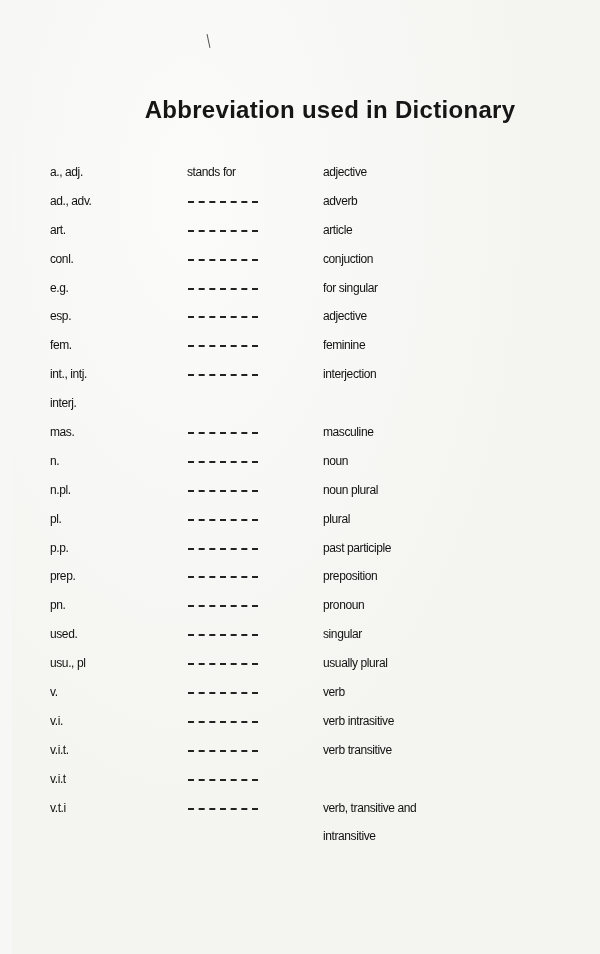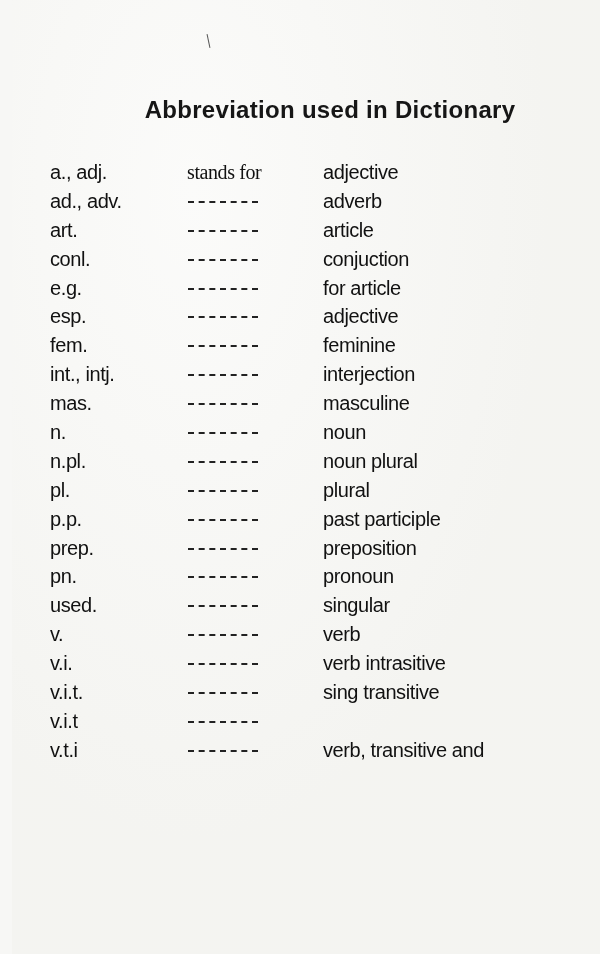--- a/index.html
+++ b/index.html
@@ -20,29 +20,29 @@
     position: absolute; left: 0; width: 600px; top: 96px;
     text-align: center;
     font-size: 24px; font-weight: bold; letter-spacing: 0.3px;
     color: #161616;
     padding-left: 36px; box-sizing: border-box;
   }
   .rows {
     position: absolute; left: 38px; top: 158px; width: 520px;
   }
   .row {
-    position: relative; height: 28.9px; font-size: 20px; line-height: 28px;
+    position: relative; height: 28.9px; font-size: 12px; line-height: 28px;
     letter-spacing: -0.4px;
   }
   .abbr { position: absolute; left: 0; top: 0; white-space: nowrap; }
   .dash {
     position: absolute; left: 138px; top: 14px; width: 70px; height: 0;
     border-top: 2px dashed #222;
   }
-  .standsfor { position: absolute; left: 137px; top: 0; white-space: nowrap; font-family: Liberation Serif, serif; }
+  .standsfor { position: absolute; left: 137px; top: 0; white-space: nowrap; }
   .meaning { position: absolute; left: 273px; top: 0; white-space: nowrap; }
   .mark {
     position: absolute; width: 1px; height: 14px; background: #555;
   }
 </style>
 </head>
 <body>
 
 <div class="page">
   <div class="mark" style="left:196px; top:34px; transform:rotate(-12deg);"></div>
@@ -66,36 +66,39 @@
       <span class="meaning">article</span>
     </div>
     <div class="row">
       <span class="abbr">conl.</span>
       <span class="dash"></span>
       <span class="meaning">conjuction</span>
     </div>
     <div class="row">
       <span class="abbr">e.g.</span>
       <span class="dash"></span>
-      <span class="meaning">for article</span>
+      <span class="meaning">for singular</span>
     </div>
     <div class="row">
       <span class="abbr">esp.</span>
       <span class="dash"></span>
       <span class="meaning">adjective</span>
     </div>
     <div class="row">
       <span class="abbr">fem.</span>
       <span class="dash"></span>
       <span class="meaning">feminine</span>
     </div>
     <div class="row">
       <span class="abbr">int., intj.</span>
       <span class="dash"></span>
       <span class="meaning">interjection</span>
+    </div>
+    <div class="row">
+      <span class="abbr">interj.</span>
     </div>
     <div class="row">
       <span class="abbr">mas.</span>
       <span class="dash"></span>
       <span class="meaning">masculine</span>
     </div>
     <div class="row">
       <span class="abbr">n.</span>
       <span class="dash"></span>
       <span class="meaning">noun</span>
@@ -124,37 +127,45 @@
       <span class="abbr">pn.</span>
       <span class="dash"></span>
       <span class="meaning">pronoun</span>
     </div>
     <div class="row">
       <span class="abbr">used.</span>
       <span class="dash"></span>
       <span class="meaning">singular</span>
     </div>
     <div class="row">
+      <span class="abbr">usu., pl</span>
+      <span class="dash"></span>
+      <span class="meaning">usually plural</span>
+    </div>
+    <div class="row">
       <span class="abbr">v.</span>
       <span class="dash"></span>
       <span class="meaning">verb</span>
     </div>
     <div class="row">
       <span class="abbr">v.i.</span>
       <span class="dash"></span>
       <span class="meaning">verb intrasitive</span>
     </div>
     <div class="row">
       <span class="abbr">v.i.t.</span>
       <span class="dash"></span>
-      <span class="meaning">sing transitive</span>
+      <span class="meaning">verb transitive</span>
     </div>
     <div class="row">
       <span class="abbr">v.i.t</span>
       <span class="dash"></span>
     </div>
     <div class="row">
       <span class="abbr">v.t.i</span>
       <span class="dash"></span>
       <span class="meaning">verb, transitive and</span>
     </div>
+    <div class="row">
+      <span class="meaning">intransitive</span>
+    </div>
   </div>
 </div>
 
 </body></html>

